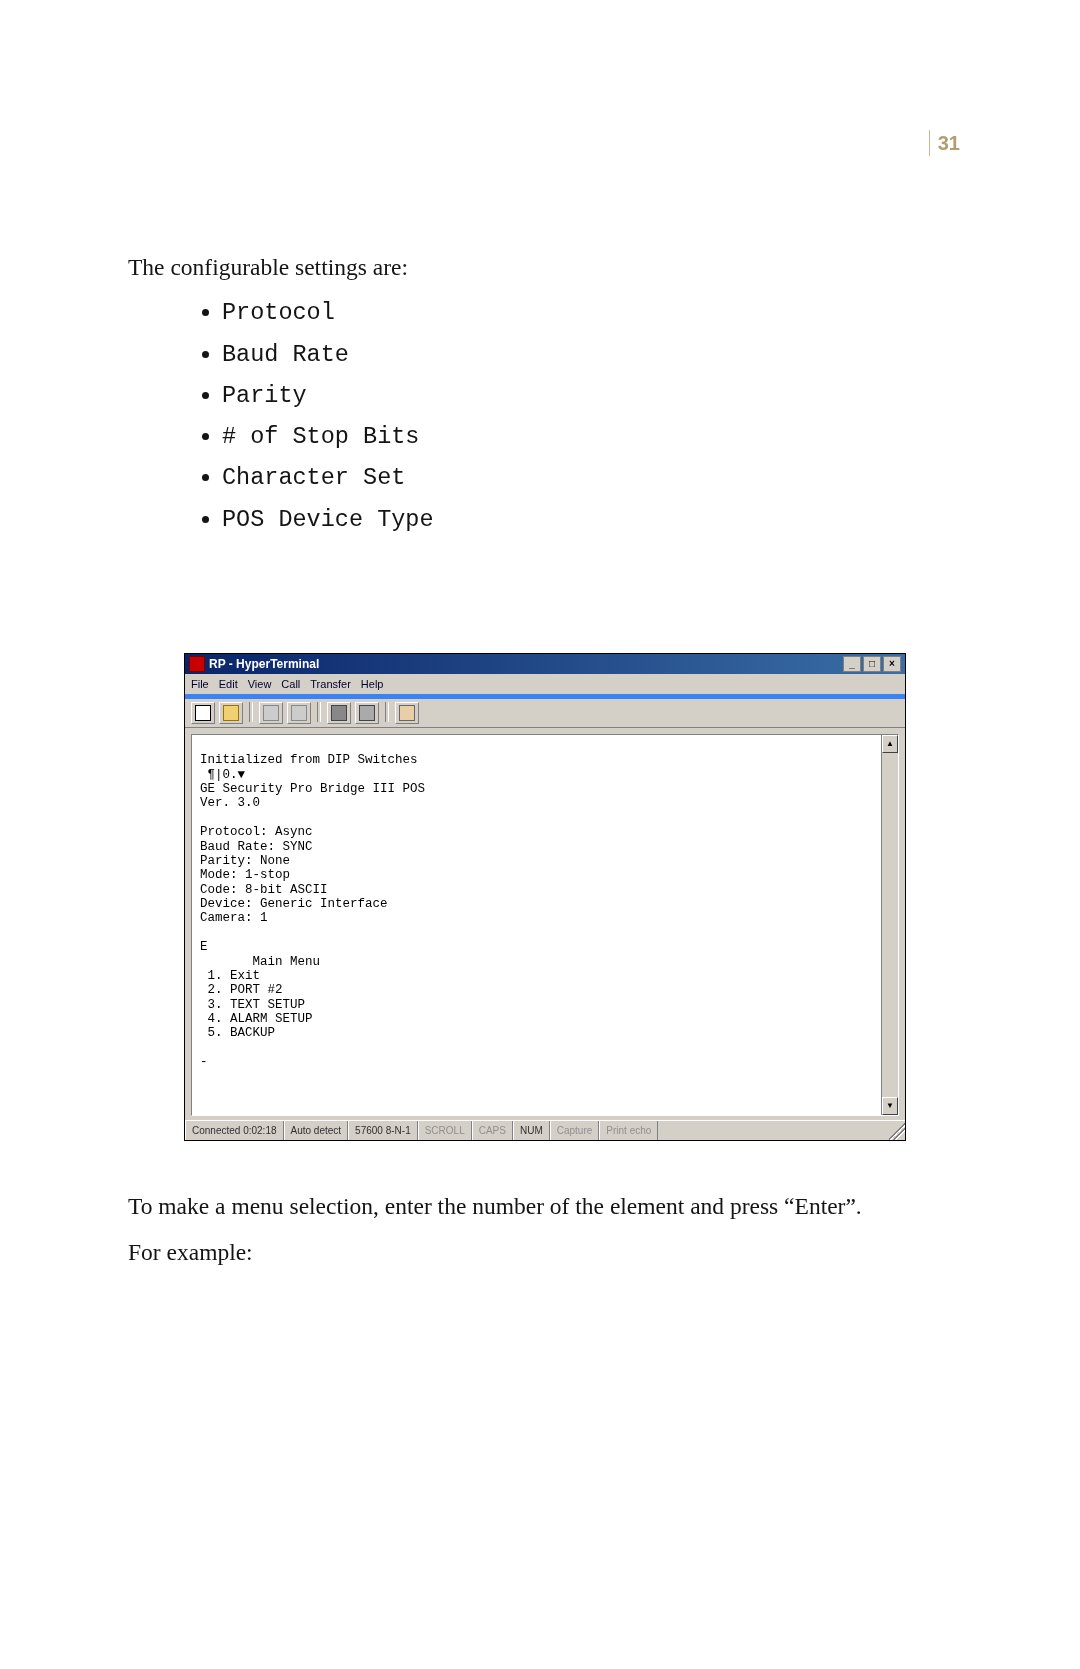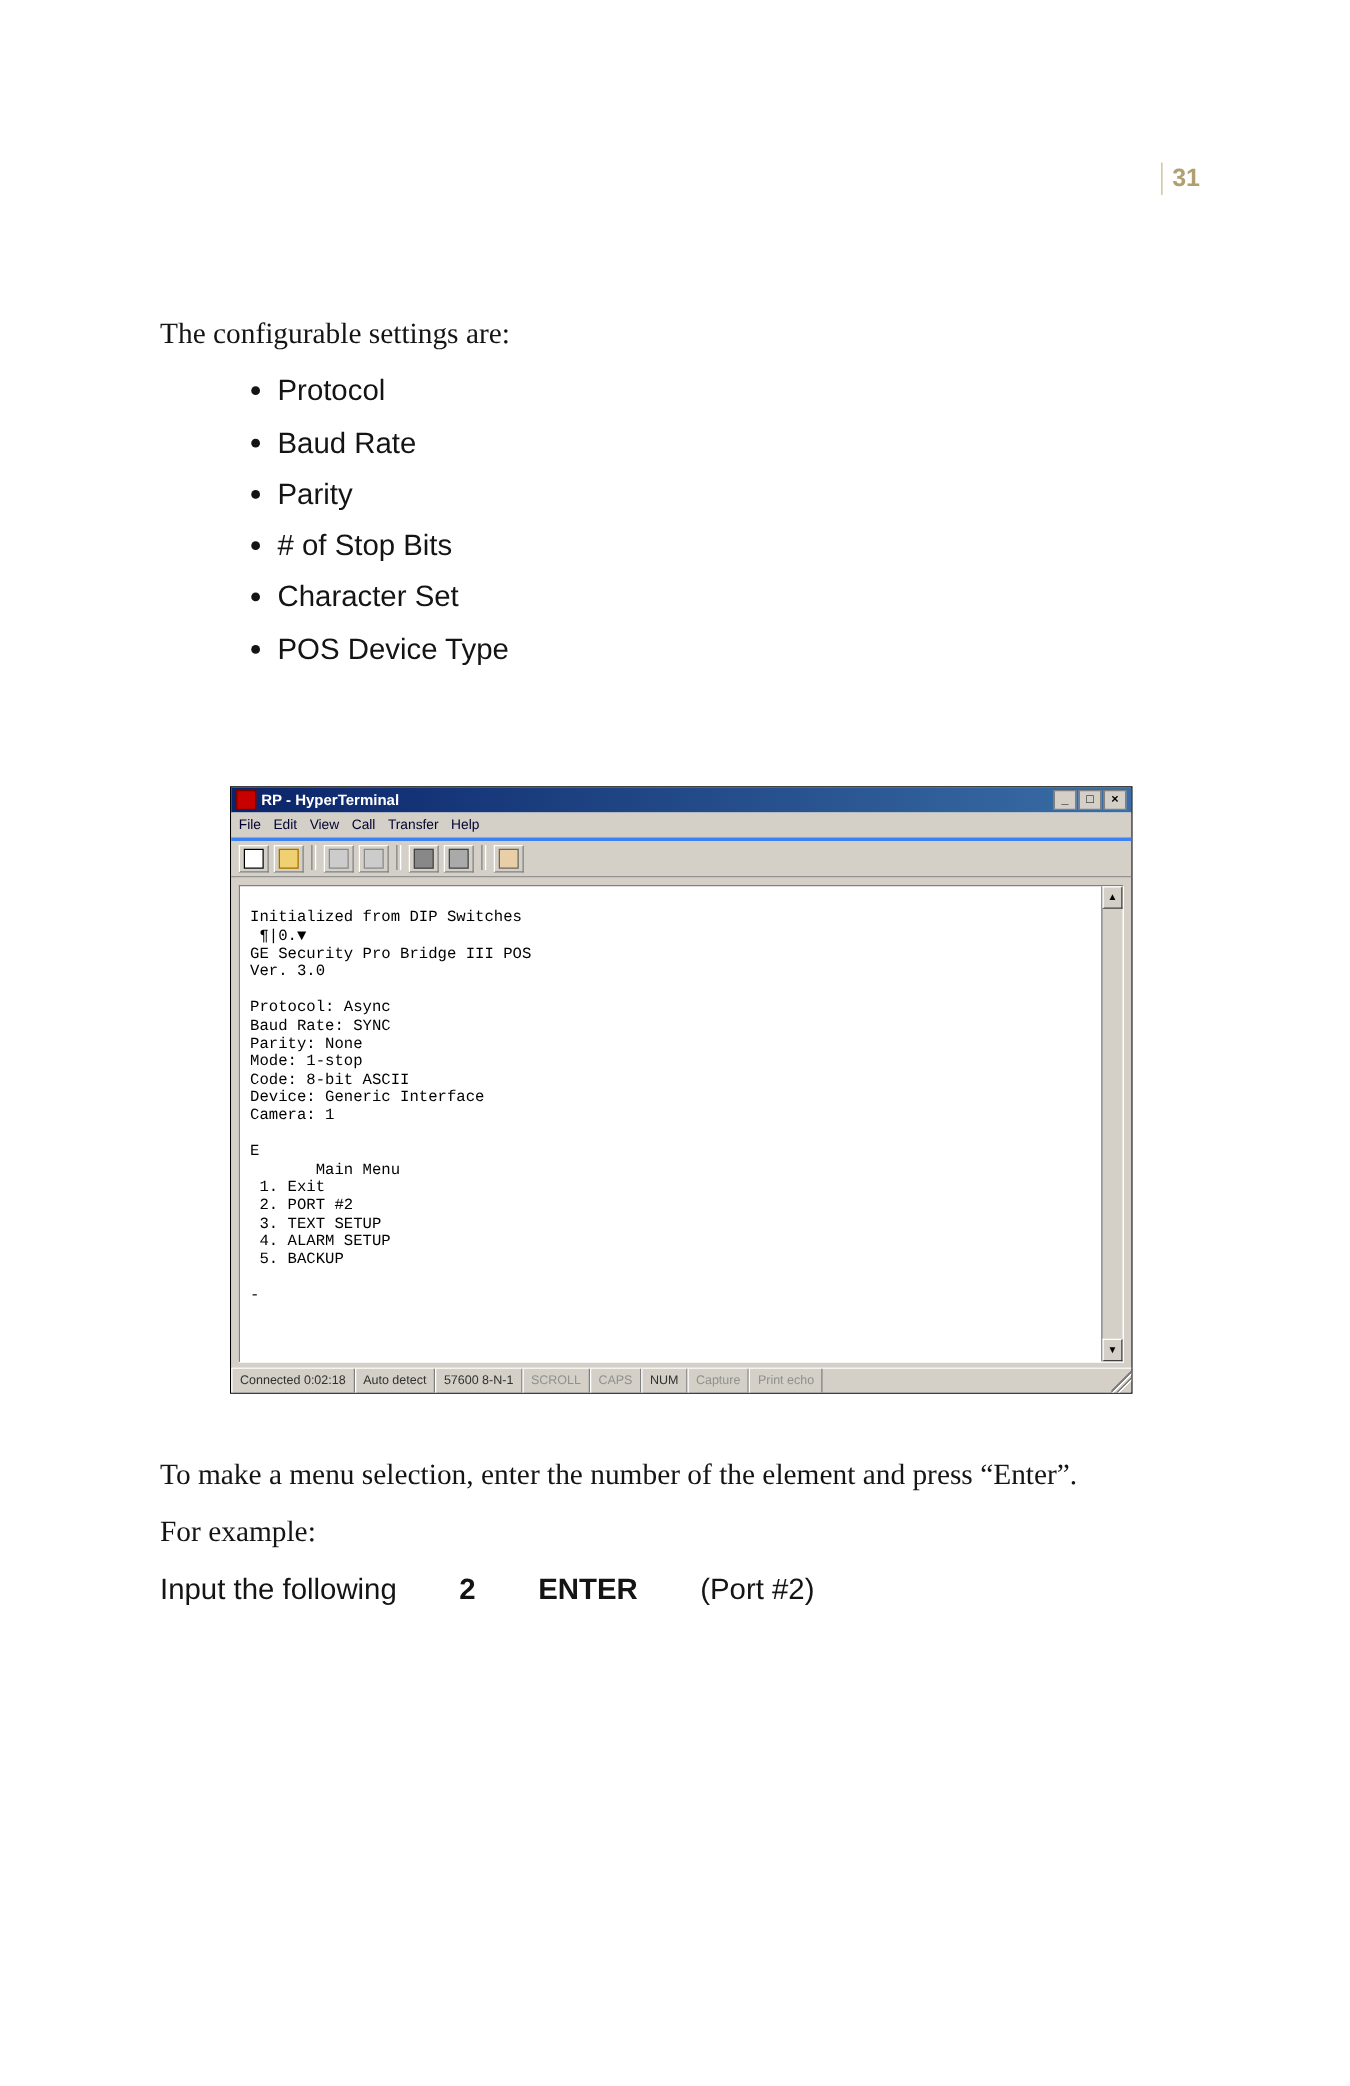--- a/index.html
+++ b/index.html
@@ -41,23 +41,24 @@
     width: 824px;
     font-size: 23.5px;
     line-height: 1.5;
     color: #141414;
   }
   .para {
     margin: 0 0 10px 0;
     font-family: Liberation Serif, serif;
   }
   ul.bullets {
-    margin: 10px 0 20px 0;
+    margin: 10px 0 44px 0;
     padding-left: 94px;
     list-style: disc;
+    font-family: Liberation Mono, monospace;
   }
   ul.bullets li {
     margin: 6px 0;
   }
   .gap { height: 24px; }
 
   
   .ht-shot {
     margin: 48px 0 48px 56px;
     width: 720px;
@@ -95,21 +96,21 @@
     justify-content: center;
     font-family: Arial, sans-serif;
   }
   .ht-menubar {
     background: #d4d0c8;
     font-size: 11px;
     color: #000030;
     padding: 2px 6px;
     display: flex;
     gap: 10px;
-    border-bottom: 3px solid #3b82f6;
+    border-bottom: 5px solid #3b82f6;
   }
   .ht-toolbar {
     background: #d4d0c8;
     padding: 3px 6px;
     display: flex;
     gap: 4px;
     border-bottom: 1px solid #808080;
   }
   .tb-btn {
     width: 22px; height: 20px;
@@ -327,22 +328,16 @@
         <span class="ht-status-cell ht-status-dim">Print echo</span>
         <span class="ht-grip"></span>
       </div>
 
     </div>
 
     <p class="para">To make a menu selection, enter the number of the element and press “Enter”.</p>
 
     <p class="para">For example:</p>
 
-    <div class="example-line">
-      <span>Input the following</span>
-      <span class="example-strong">2</span>
-      <span class="example-strong">ENTER</span>
-      <span>(Port #2)</span>
-    </div>
 
   </div>
 
 </div>
 
 </body></html>

